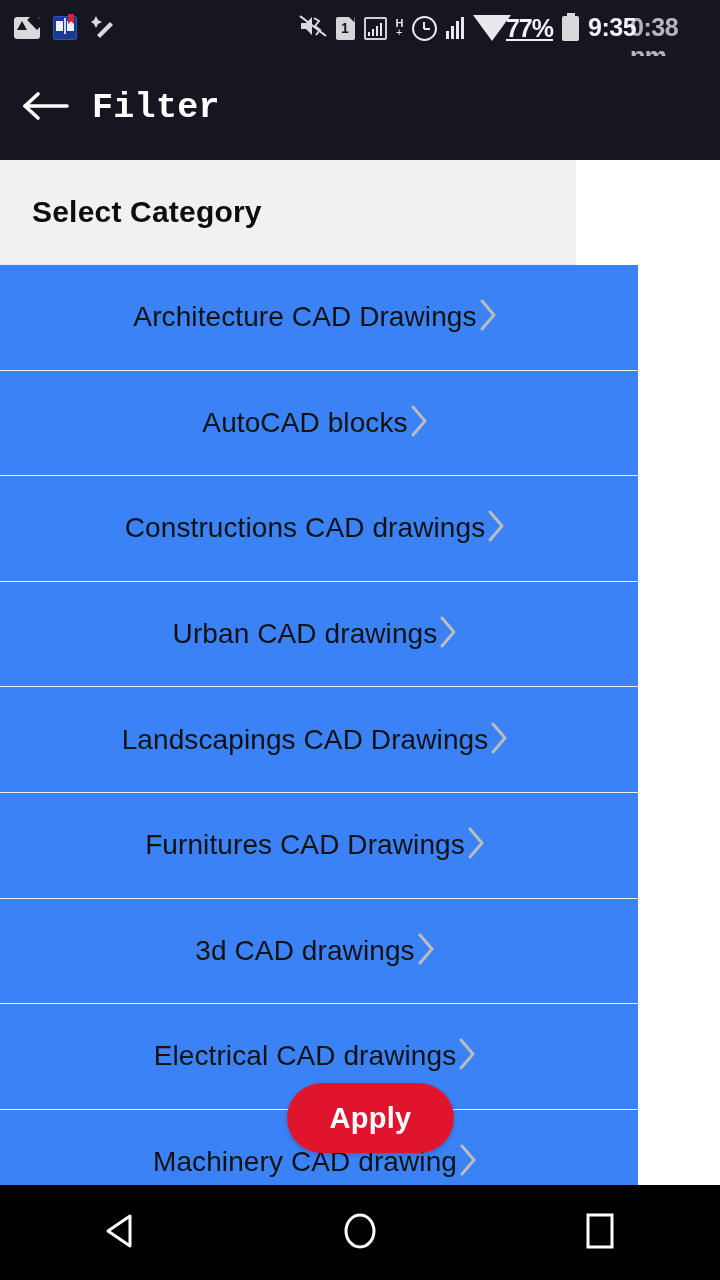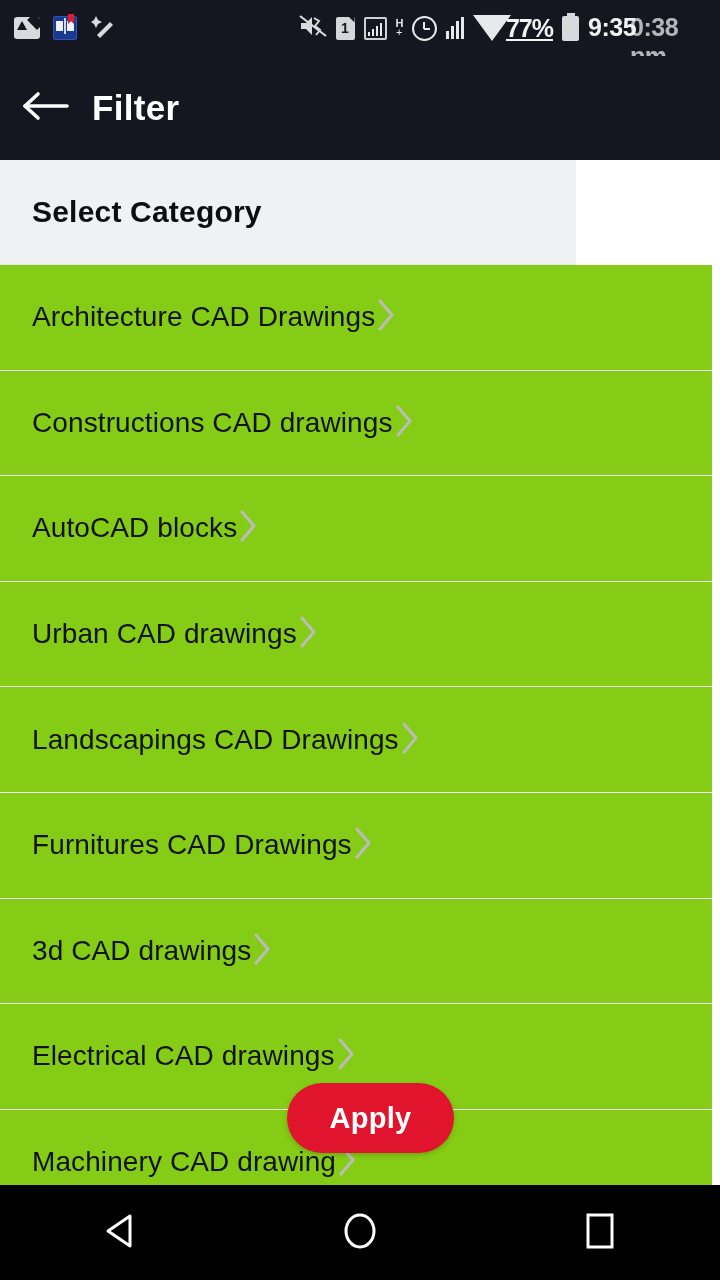--- a/index.html
+++ b/index.html
@@ -78,38 +78,38 @@
   .batt{ width:17px;height:25px;border:2.5px solid #d8d9dd;border-radius:2px;position:relative;background:#d8d9dd;}
   .batt::before{content:"";position:absolute;left:50%;top:-5px;width:8px;height:3px;background:#d8d9dd;transform:translateX(-50%);}
   .clock{ position:relative; color:#f2f3f5; font-size:25px; font-weight:bold; letter-spacing:-.5px;
     min-width:118px; height:30px; }
   .clock .l1{ position:absolute; left:0; top:0; }
   .clock .l2{ position:absolute; left:42px; top:0; opacity:.72; }
 
   
   .appbar{
     position:absolute; left:0; top:56px; width:720px; height:104px;
-    background:#15161f; display:flex; align-items:center;
+    background:#15161f; display:flex; align-items:center;font-family:Liberation Mono, monospace;
   }
   .backbtn{ width:92px; height:104px; display:flex; align-items:center; justify-content:center; cursor:pointer;}
   .apptitle{ color:#ffffff; font-size:35px; font-weight:bold; letter-spacing:.3px; }
 
   
   .sect{
     position:absolute; left:0; top:160px; width:576px; height:105px;
     background:#f0f1f3; display:flex; align-items:center;
     border-bottom:1px solid #e4e5e8;
   }
   .sect-t{ margin-left:32px; font-size:30px; font-weight:bold; color:#0d0d0d; letter-spacing:.2px;}
 
   
   .list{ position:absolute; left:0; top:265px; width:720px; height:920px; background:#fff; overflow:hidden;}
   .row{
-    position:relative; height:105.6px; width:712px; background:#84cc16;
-    display:flex; align-items:center; justify-content:flex-start;
+    position:relative; height:105.6px; width:638px; background:#3b82f6;
+    display:flex; align-items:center; justify-content:center;
     padding:0 30px 0 32px; border-bottom:1px solid #eeeef0; cursor:pointer;
   }
   .row-l{ font-size:28px; color:#121212; letter-spacing:.1px; }
   .chev{ width:22px; height:36px; margin-right:8px; }
 
   
   .applybtn{
     position:absolute; left:287px; top:1083px; width:167px; height:70px;
     background:#e0142c; border-radius:35px; border:none;
     color:#fff; font-size:29px; font-weight:bold; letter-spacing:.3px;
@@ -201,30 +201,30 @@
     <div class="row">
       <span class="row-l">Architecture CAD Drawings</span>
       <span>
         <svg class="chev" viewBox="0 0 22 36">
             <path d="M5 4 L17 18 L5 32" stroke="#bcbcbe" stroke-width="3" fill="none" stroke-linecap="round" stroke-linejoin="round"></path>
           </svg>
       </span>
     </div>
 
     <div class="row">
+      <span class="row-l">AutoCAD blocks</span>
+      <span>
+        <svg class="chev" viewBox="0 0 22 36">
+            <path d="M5 4 L17 18 L5 32" stroke="#bcbcbe" stroke-width="3" fill="none" stroke-linecap="round" stroke-linejoin="round"></path>
+          </svg>
+      </span>
+    </div>
+
+    <div class="row">
       <span class="row-l">Constructions CAD drawings</span>
-      <span>
-        <svg class="chev" viewBox="0 0 22 36">
-            <path d="M5 4 L17 18 L5 32" stroke="#bcbcbe" stroke-width="3" fill="none" stroke-linecap="round" stroke-linejoin="round"></path>
-          </svg>
-      </span>
-    </div>
-
-    <div class="row">
-      <span class="row-l">AutoCAD blocks</span>
       <span>
         <svg class="chev" viewBox="0 0 22 36">
             <path d="M5 4 L17 18 L5 32" stroke="#bcbcbe" stroke-width="3" fill="none" stroke-linecap="round" stroke-linejoin="round"></path>
           </svg>
       </span>
     </div>
 
     <div class="row">
       <span class="row-l">Urban CAD drawings</span>
       <span>

